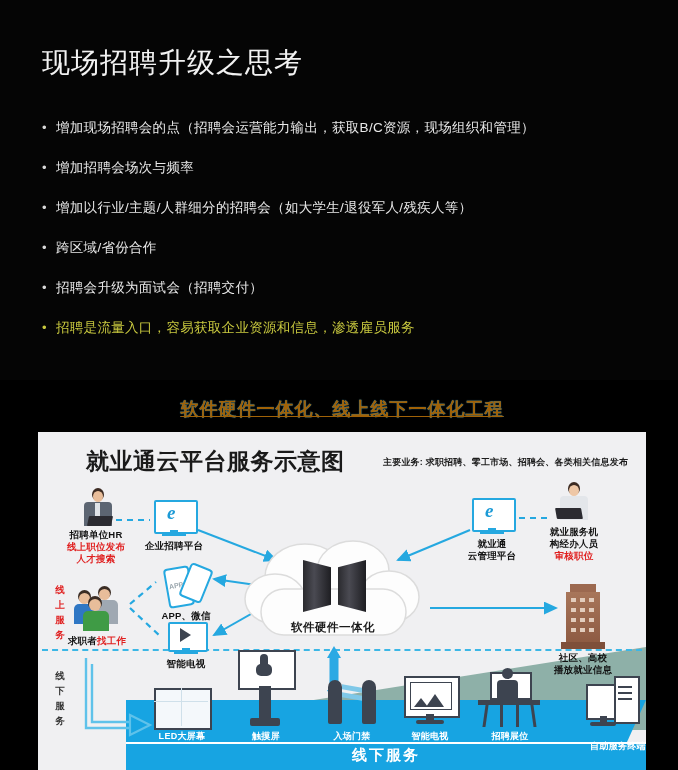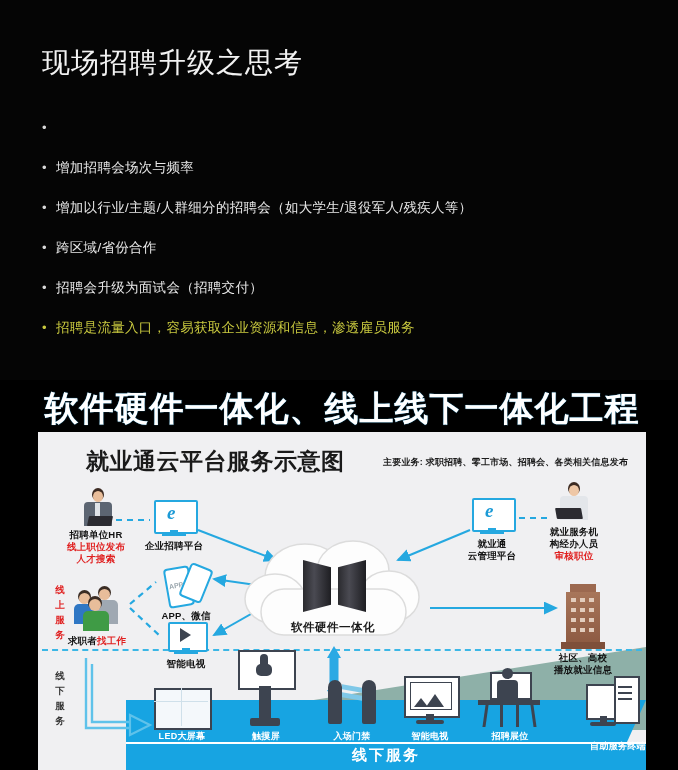--- a/index.html
+++ b/index.html
@@ -37,23 +37,24 @@
   
   .photo{
     position:absolute;left:0;top:380px;width:678px;height:390px;
     background:#000000;overflow:hidden;
   }
   .banner{
     position:absolute;left:38px;top:8px;width:608px;height:42px;
     background:#000000;display:flex;align-items:center;justify-content:center;
   }
   .banner-text{
-    font-size:34px;font-weight:bold;color:#ffffff;letter-spacing:1px;
+    font-size:18px;font-weight:bold;color:#a16207;letter-spacing:1px;
     white-space:nowrap;
     text-shadow:0 0 1px #29a9e8;
+    text-decoration:underline;
   }
   .board{
     position:absolute;left:38px;top:52px;width:608px;height:338px;
     background:#f0f0f2;overflow:hidden;
   }
   .dg-title{
     position:absolute;left:48px;top:14px;font-size:23px;font-weight:bold;
     color:#1a1a1a;letter-spacing:.5px;white-space:nowrap;
   }
   .dg-sub{
@@ -183,20 +184,21 @@
 
 <div class="page">
 
   <div class="slide">
     <div class="slide-title">现场招聘升级之思考</div>
 
     <div class="bullets">
 
       <div class="bullet">
         <span class="bullet-dot">•</span>
+        <span class="bullet-text">增加现场招聘会的点（招聘会运营能力输出，获取B/C资源，现场组织和管理）</span>
       </div>
 
       <div class="bullet">
         <span class="bullet-dot">•</span>
         <span class="bullet-text">增加招聘会场次与频率</span>
       </div>
 
       <div class="bullet">
         <span class="bullet-dot">•</span>
         <span class="bullet-text">增加以行业/主题/人群细分的招聘会（如大学生/退役军人/残疾人等）</span>

